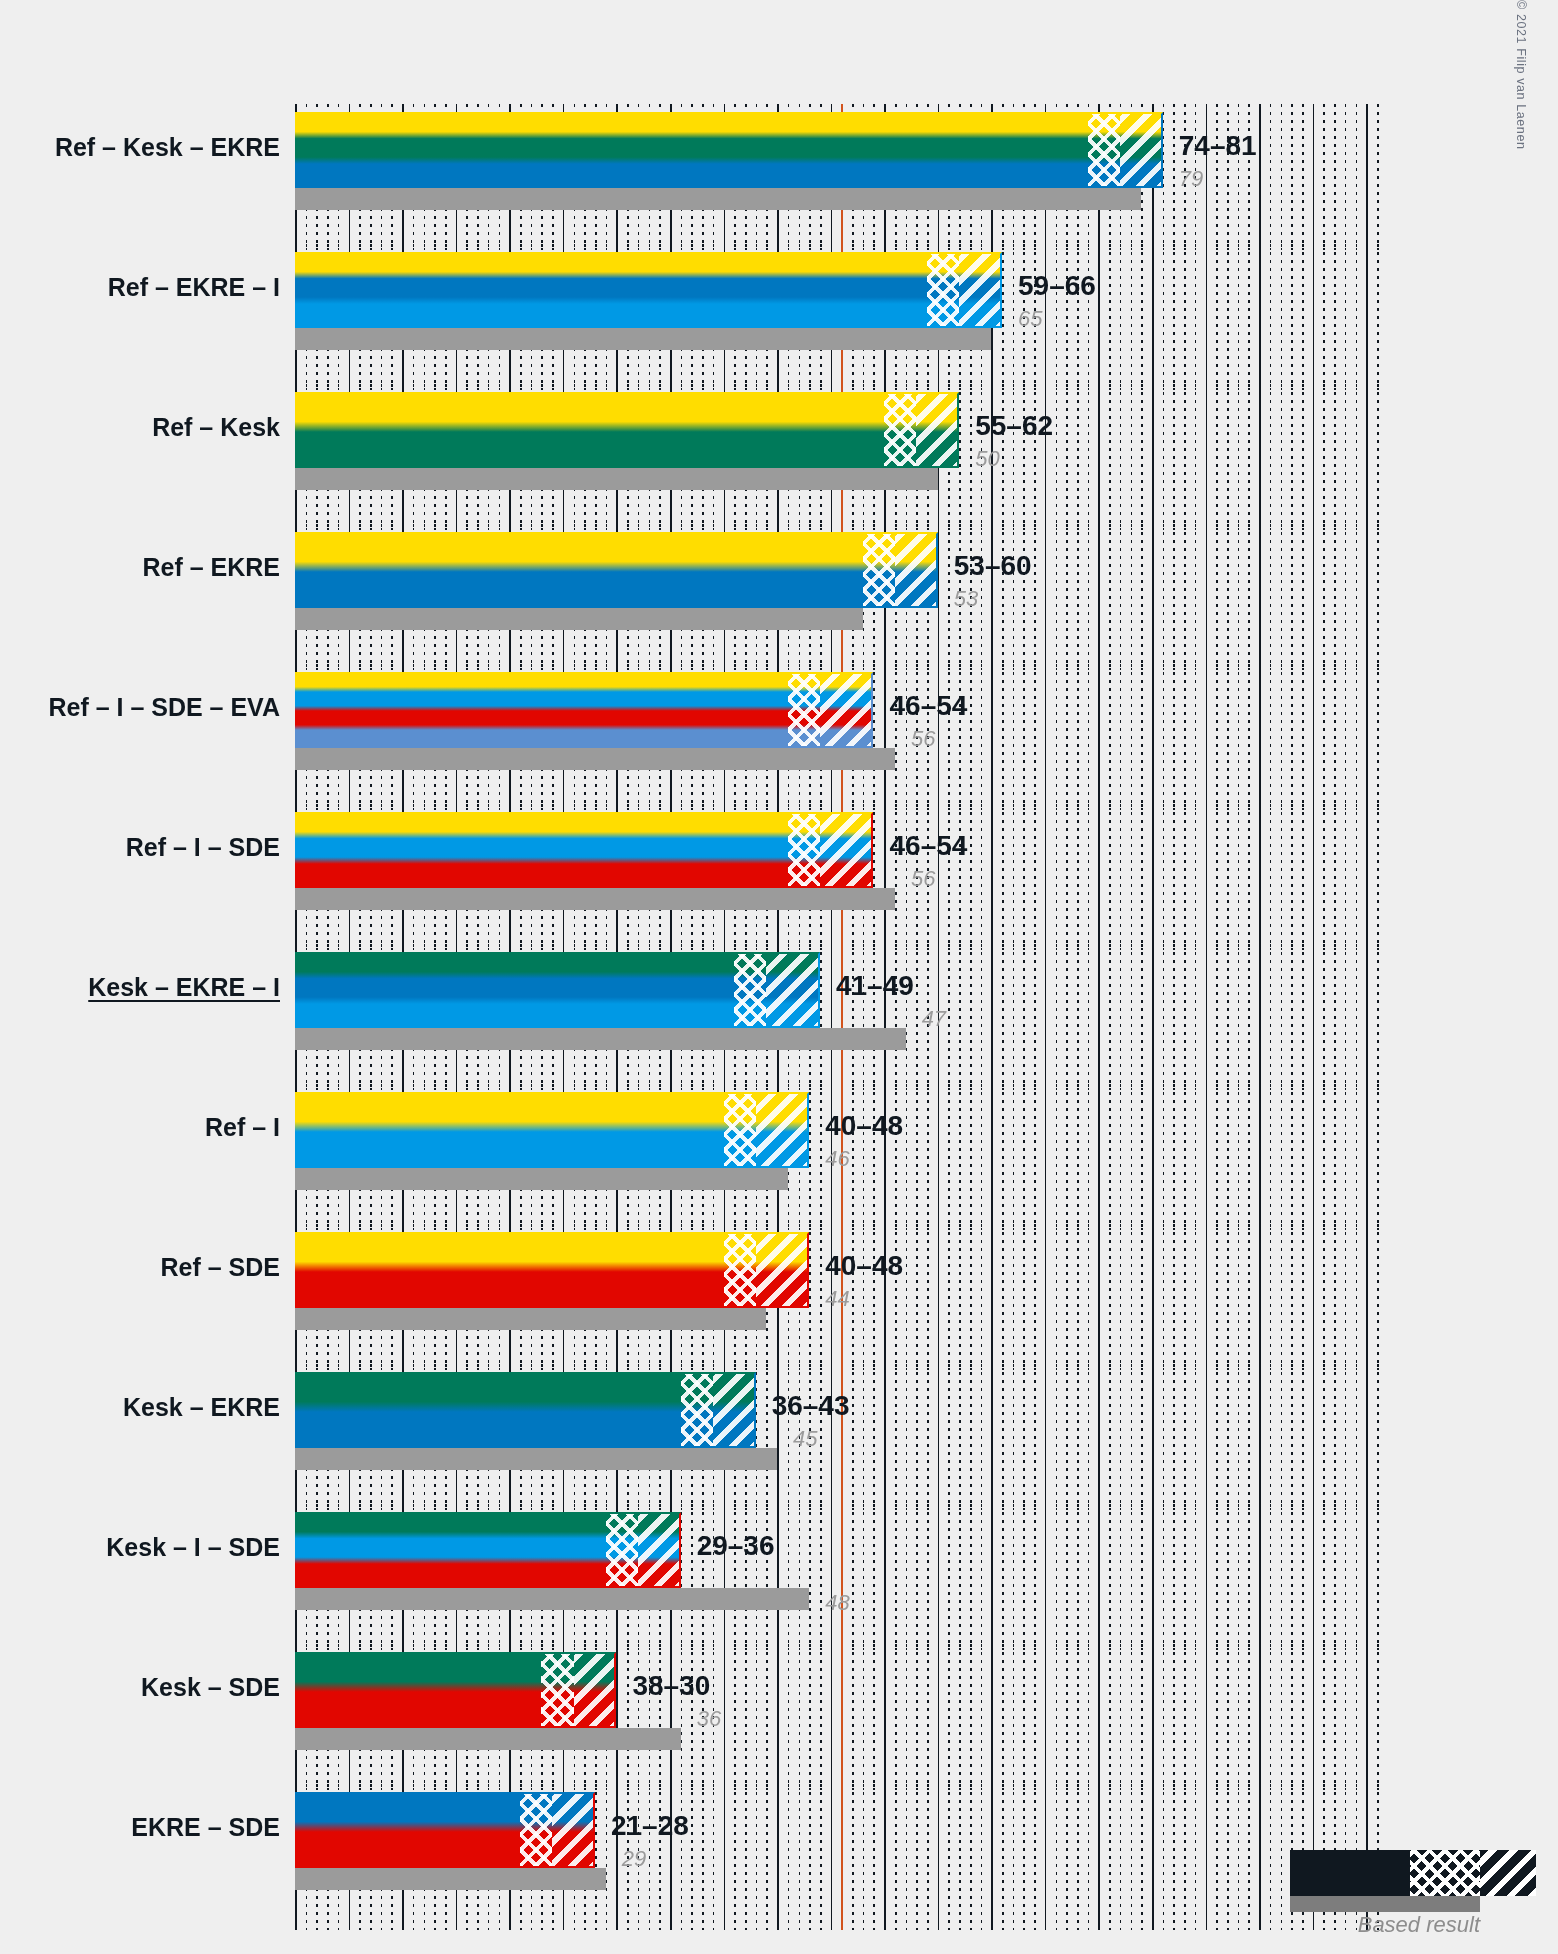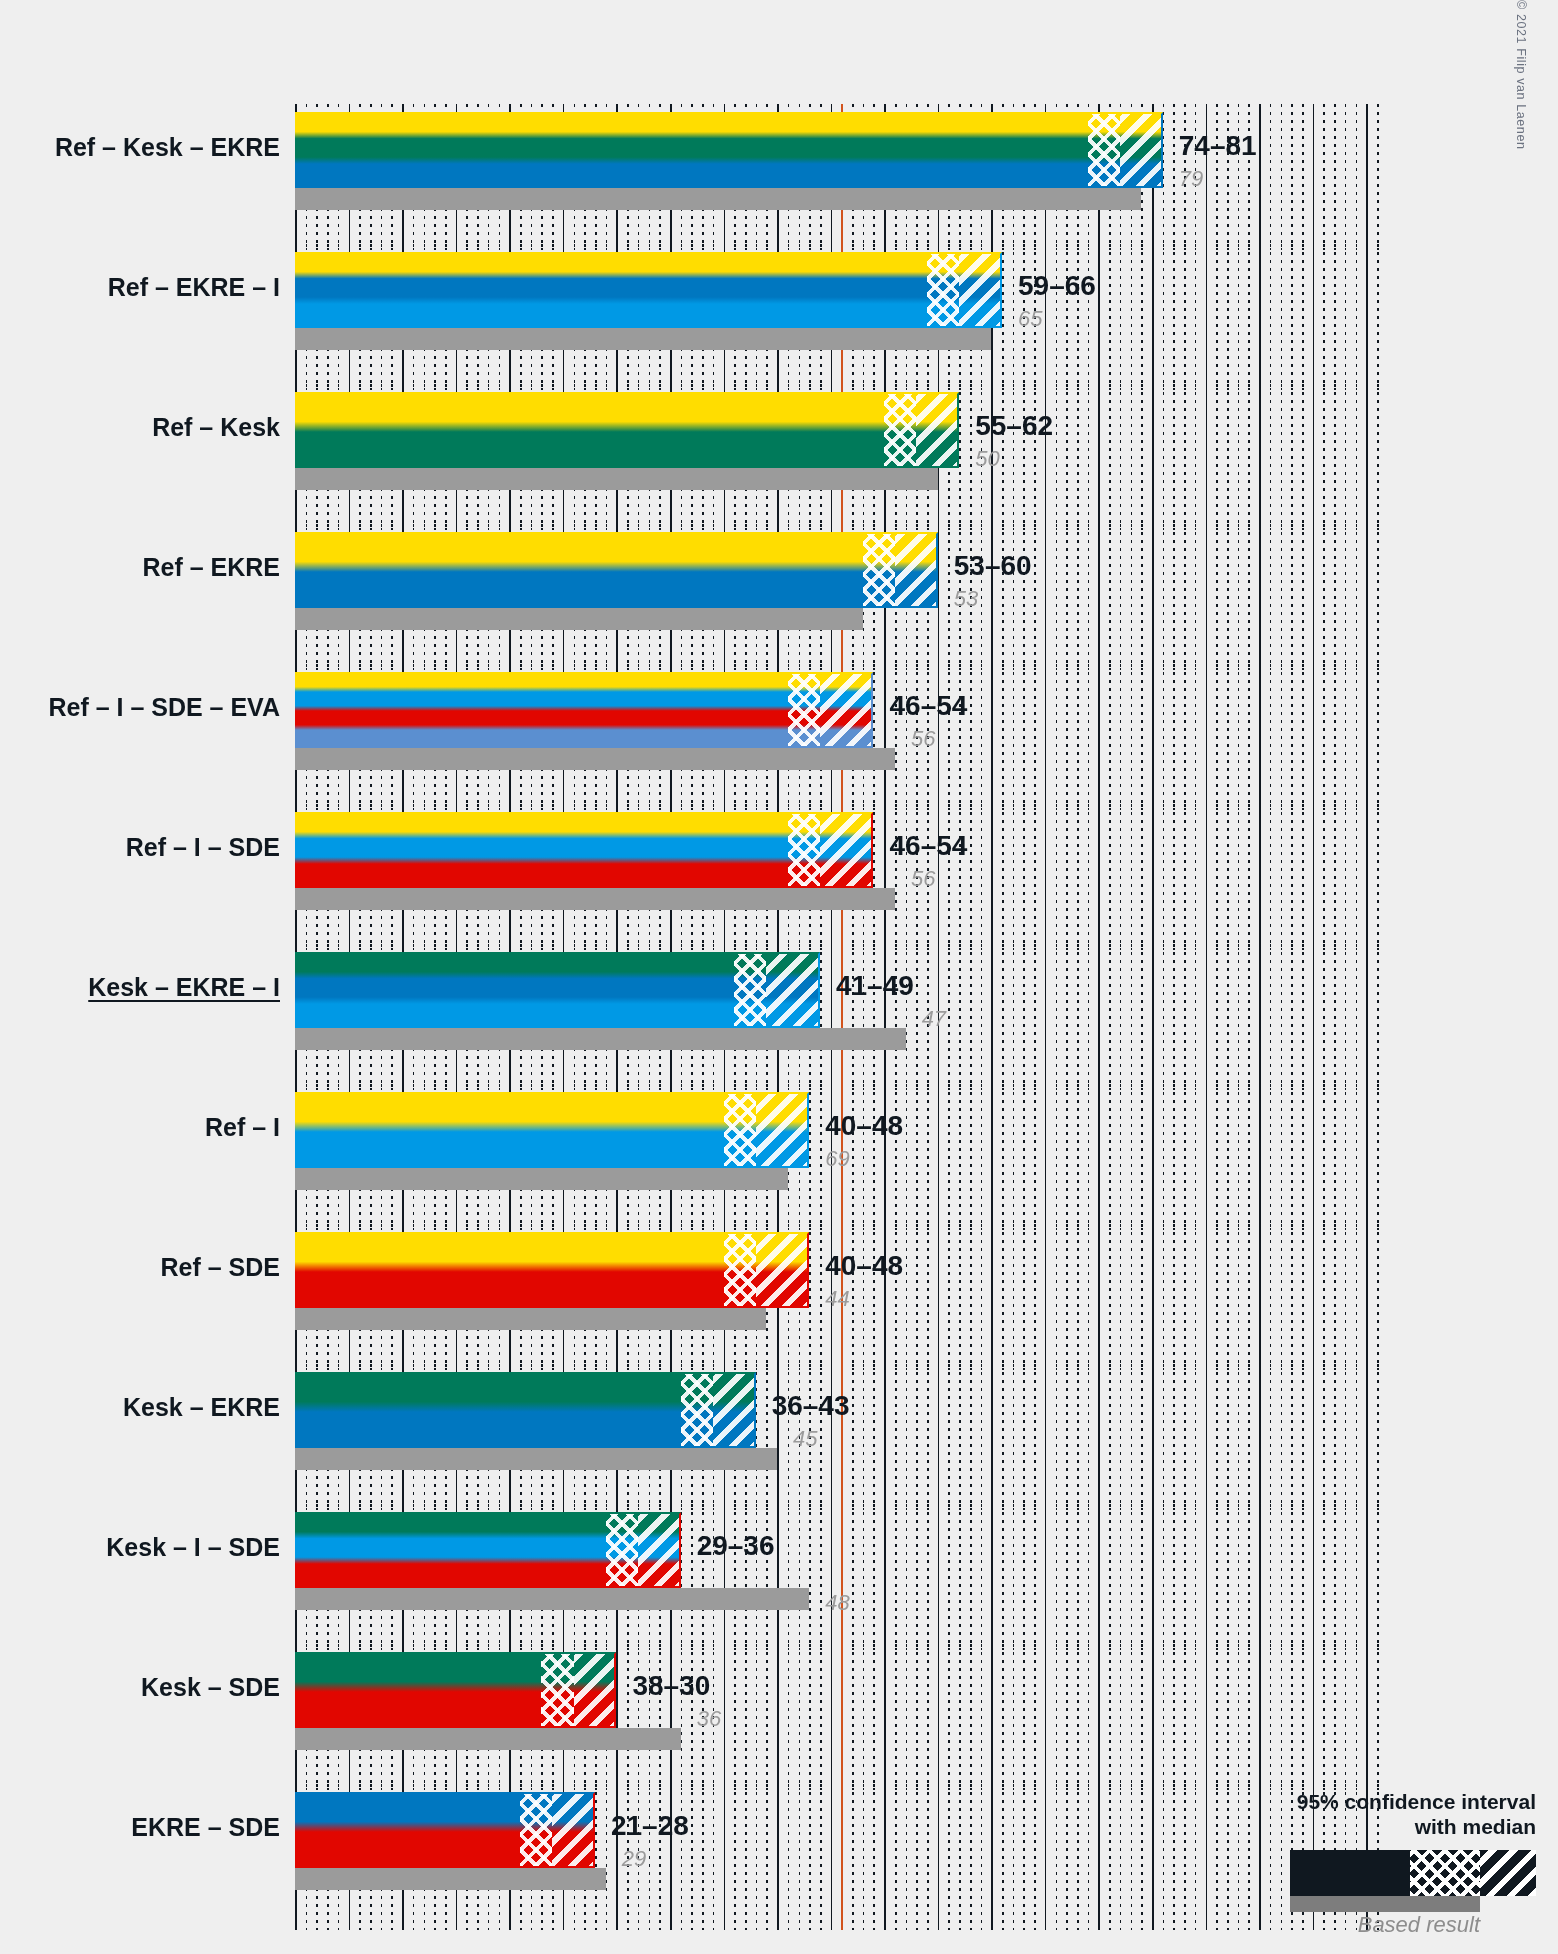--- a/index.html
+++ b/index.html
@@ -991,21 +991,21 @@
       </div>
       <div class="last" style="left: 295px; top: 1168px; width: 492.792px; height: 22px;"></div>
       <div class="bar" style="left: 295px; top: 1092px; width: 514.218px; height: 76px; background: linear-gradient(rgb(255, 221, 0) 9%, rgb(255, 221, 0) 41%, rgb(0, 153, 229) 59%, rgb(0, 153, 229) 91%); filter: blur(0px);">
         <div class="stripes" style="background: linear-gradient(rgb(255, 221, 0) 2.5%, rgb(255, 221, 0) 39%, rgb(0, 153, 229) 52.5%, rgb(0, 153, 229) 89%);"></div>
         <div class="hatchX" style="left: 428.515px; width: 32.1386px;"></div>
         <div class="hatchD" style="left: 460.653px; width: 53.5644px;"></div>
       </div>
       <div style="position: absolute; left: 723.515px; top: 1092px; width: 85.703px; height: 76px; box-sizing: border-box; border-top: 2px solid rgb(255, 221, 0); border-bottom: 2px solid rgb(0, 153, 229); border-right: 2px solid rgb(0, 153, 229); pointer-events: none;"></div>
       <div class="rowlabel" style="left: 0px; width: 280px; top: 1113px;">Ref – I</div>
       <div class="vrange" style="left: 825.218px; top: 1110px;">40–48</div>
-      <div class="vmed" style="left: 825.218px; top: 1146px;">69</div>
+      <div class="vmed" style="left: 825.218px; top: 1146px;">46</div>
       <div class="gridband" style="top: 1224px; height: 146px; width: 1086px;">
         <div class="vline" style="left:0px"></div>
         <div class="vdot" style="left:10.712871287128735px"></div>
         <div class="vdot" style="left:21.425742574257413px"></div>
         <div class="vdot" style="left:32.13861386138615px"></div>
         <div class="vdot" style="left:42.851485148514826px"></div>
         <div class="vline" style="left:53.56435643564356px"></div>
         <div class="vdot" style="left:64.2772277227723px"></div>
         <div class="vdot" style="left:74.99009900990097px"></div>
         <div class="vdot" style="left:85.70297029702971px"></div>
@@ -1565,24 +1565,20 @@
         <div class="hatchX" style="left: 224.97px; width: 32.1386px;"></div>
         <div class="hatchD" style="left: 257.109px; width: 42.8515px;"></div>
       </div>
       <div style="position: absolute; left: 519.97px; top: 1792px; width: 74.9901px; height: 76px; box-sizing: border-box; border-top: 2px solid rgb(0, 119, 192); border-bottom: 2px solid rgb(225, 6, 0); border-right: 2px solid rgb(225, 6, 0); pointer-events: none;"></div>
       <div class="rowlabel" style="left: 0px; width: 280px; top: 1813px;">EKRE – SDE</div>
       <div class="vrange" style="left: 610.96px; top: 1810px;">21–28</div>
       <div class="vmed" style="left: 621.673px; top: 1846px;">29</div>
     </div>
 
   <div id="legend">
-    <div class="ltitle">
-      <div>95% confidence interval</div>
-      <div>with median</div>
-    </div>
     <div class="legbarwrap">
       <div class="legbar">
         <div class="lx"></div>
         <div class="ld"></div>
       </div>
       <div class="leglast"></div>
     </div>
     <div class="leglastlabel">Based result</div>
   </div>
 

